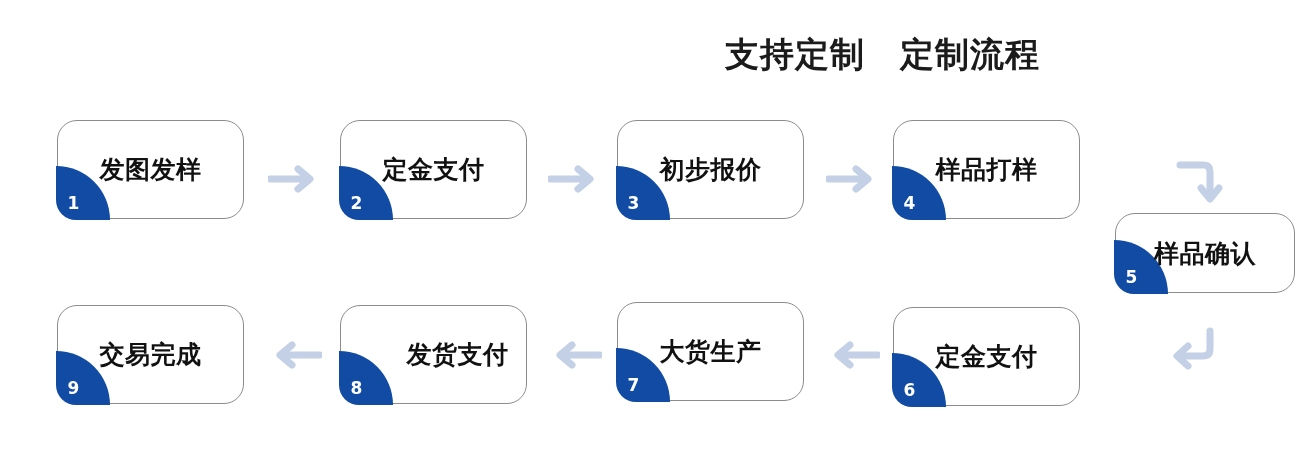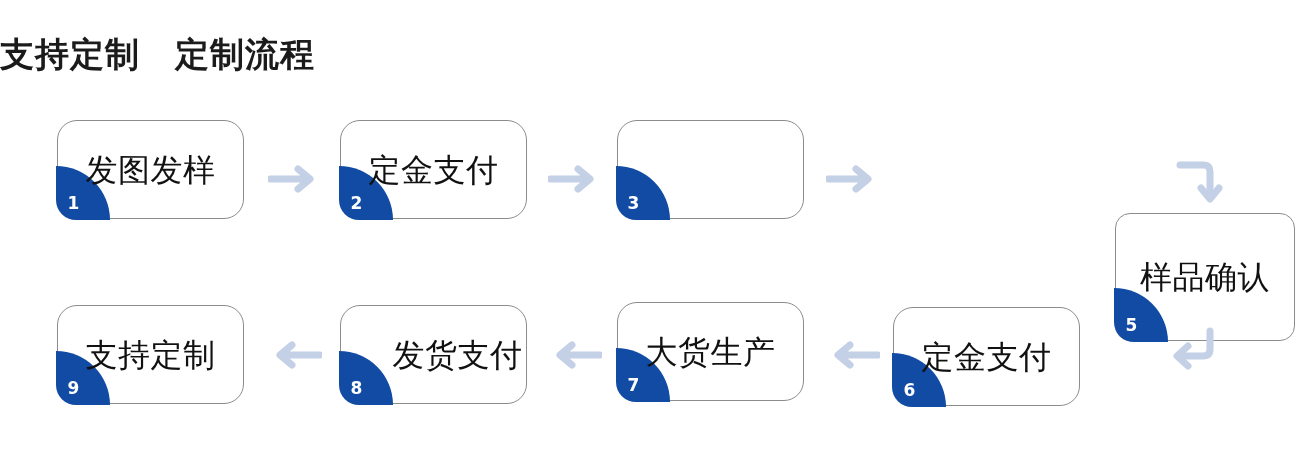--- a/index.html
+++ b/index.html
@@ -19,42 +19,42 @@
     height: 456px;
     background: #ffffff;
   }
 
   
   .page-title {
     position: absolute;
     left: 0;
     top: 32px;
     width: 1040px;
-    text-align: left;
+    text-align: right;
     font-size: 34px;
     font-weight: bold;
     color: #1b1b1b;
     letter-spacing: 1px;
     white-space: pre;
   }
 
   
   .step-box {
     position: absolute;
     box-sizing: border-box;
     background: #ffffff;
     border: 1.6px solid #8c8c8c;
     border-radius: 20px;
     display: flex;
     align-items: center;
     justify-content: center;
   }
   .step-label {
-    font-size: 32px;
-    font-weight: normal;
+    font-size: 25px;
+    font-weight: bold;
     color: #111111;
     letter-spacing: 0.5px;
     line-height: 1;
     white-space: nowrap;
     position: relative;
     z-index: 3;
   }
 
   
   .step-badge {
@@ -121,40 +121,47 @@
     </span>
   </div>
 
   <div class="arrow" style="left:548px; top:162px;">
     <svg viewBox="0 0 54 34">
       <path d="M2 17 H36 M30 7 L42 17 L30 27" fill="none" stroke="#C3D0E5" stroke-width="7" stroke-linecap="round" stroke-linejoin="round"></path>
     </svg>
   </div>
 
   <div class="step-box" style="left:617px; top:120px; width:187px; height:99px;">
+    <span class="step-label">初步报价</span>
     <span class="step-badge">
       <span class="step-badge-num">3</span>
     </span>
   </div>
 
   <div class="arrow" style="left:826px; top:162px;">
     <svg viewBox="0 0 54 34">
       <path d="M2 17 H36 M30 7 L42 17 L30 27" fill="none" stroke="#C3D0E5" stroke-width="7" stroke-linecap="round" stroke-linejoin="round"></path>
     </svg>
   </div>
 
+  <div class="step-box" style="left:893px; top:120px; width:187px; height:99px;">
+    <span class="step-label">样品打样</span>
+    <span class="step-badge">
+      <span class="step-badge-num">4</span>
+    </span>
+  </div>
 
   <div class="turn-arrow" style="left:1174px; top:155px;">
     <svg viewBox="0 0 52 52">
       <path d="M6 10 H30 Q36 10 36 17 V36" fill="none" stroke="#C3D0E5" stroke-width="7" stroke-linecap="round" stroke-linejoin="round"></path>
       <path d="M27 33 L36 44 L45 33" fill="none" stroke="#C3D0E5" stroke-width="7" stroke-linecap="round" stroke-linejoin="round"></path>
     </svg>
   </div>
 
-  <div class="step-box" style="left:1115px; top:213px; width:180px; height:128px;border-radius:15px;">
+  <div class="step-box" style="left:1115px; top:213px; width:180px; height:80px;">
     <span class="step-label">样品确认</span>
     <span class="step-badge">
       <span class="step-badge-num">5</span>
     </span>
   </div>
 
   <div class="turn-arrow" style="left:1168px; top:325px;">
     <svg viewBox="0 0 52 52">
       <path d="M42 6 V24 Q42 31 35 31 H14" fill="none" stroke="#C3D0E5" stroke-width="7" stroke-linecap="round" stroke-linejoin="round"></path>
       <path d="M20 21 L9 31 L20 41" fill="none" stroke="#C3D0E5" stroke-width="7" stroke-linecap="round" stroke-linejoin="round"></path>
@@ -194,19 +201,19 @@
     </span>
   </div>
 
   <div class="arrow" style="left:268px; top:338px;">
     <svg viewBox="0 0 54 34">
       <path d="M52 17 H18 M24 7 L12 17 L24 27" fill="none" stroke="#C3D0E5" stroke-width="7" stroke-linecap="round" stroke-linejoin="round"></path>
     </svg>
   </div>
 
   <div class="step-box" style="left:57px; top:305px; width:187px; height:99px;">
-    <span class="step-label">支持定制</span>
+    <span class="step-label">交易完成</span>
     <span class="step-badge">
       <span class="step-badge-num">9</span>
     </span>
   </div>
 
 </div>
 
 </body></html>

